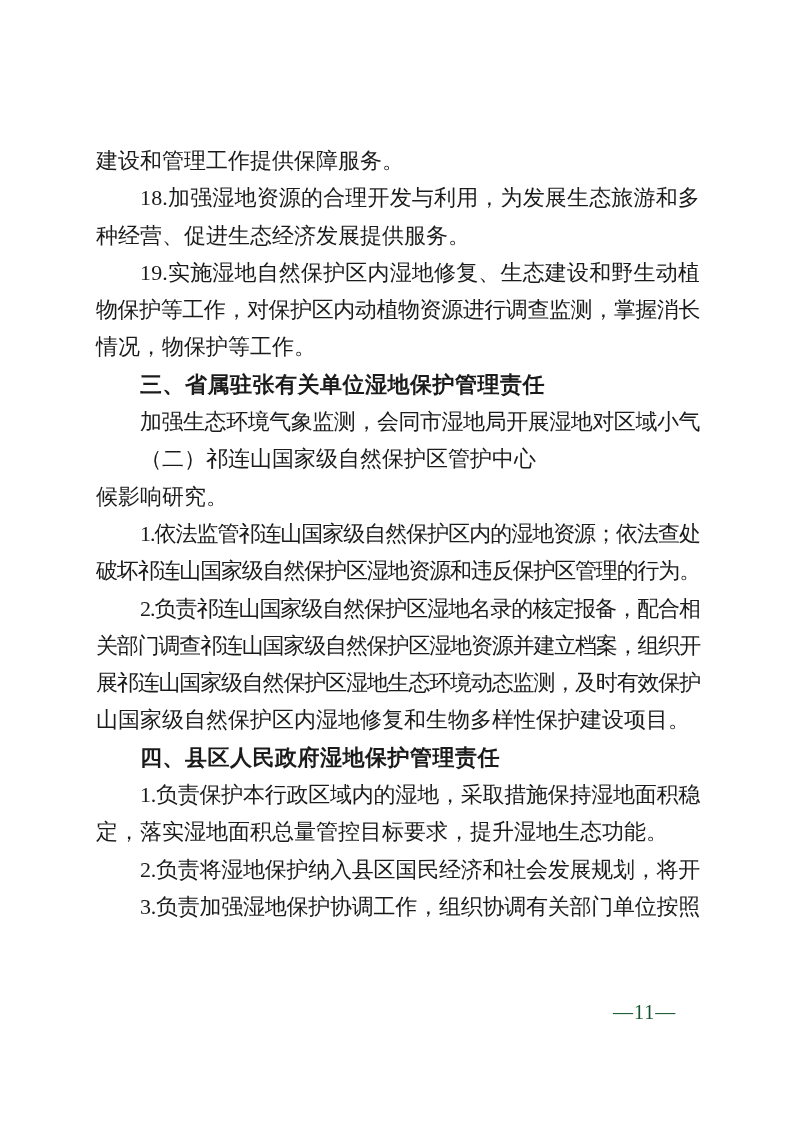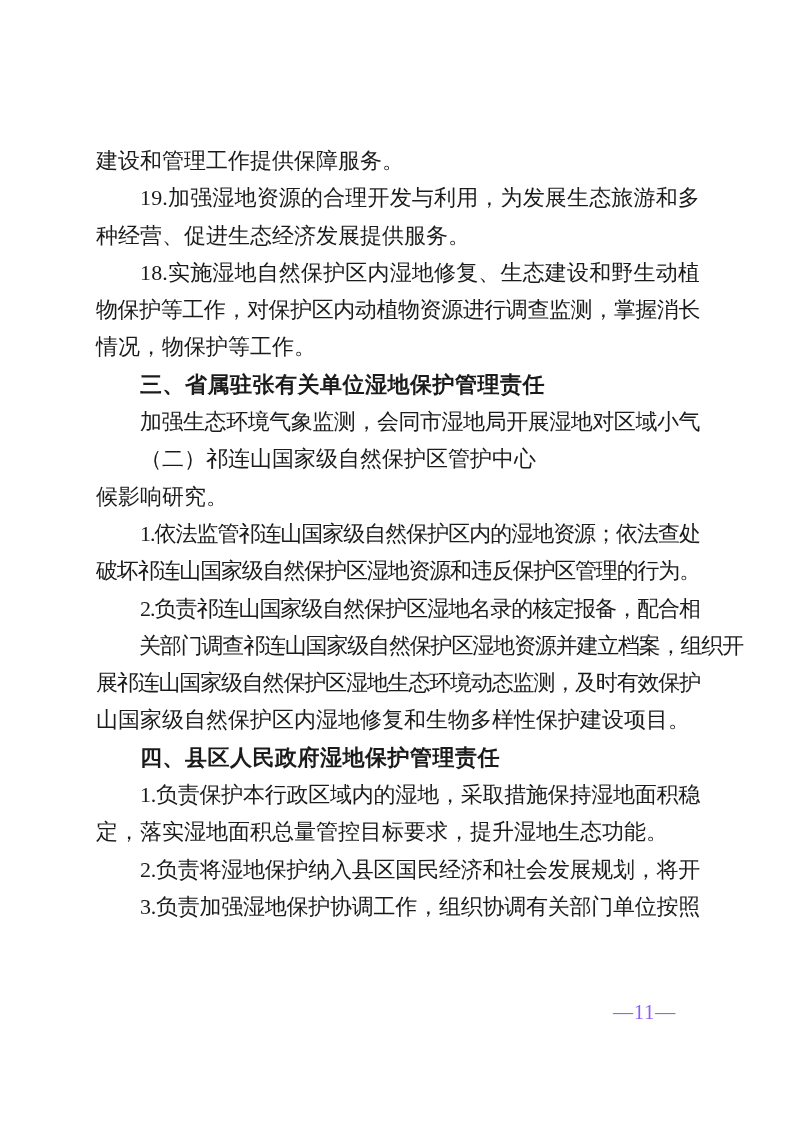--- a/index.html
+++ b/index.html
@@ -46,43 +46,43 @@
     font-family: "Liberation Serif", "DejaVu Serif", serif;
     font-weight: 400;
   }
   .page-number {
     position: absolute;
     left: 613px;
     top: 999px;
     font-size: 20px;
     line-height: 26px;
     font-family: "Liberation Serif", "DejaVu Serif", serif;
-    color: #8b5cf6;
+    color: #14532d;
     letter-spacing: 1px;
   }
 </style>
 </head>
 <body>
 
 <div class="page">
   <div class="text-block">
       <div class="line body"><span>建设和管理工作提供保障服务。</span></div>
-      <div class="line body indent full"><span style="letter-spacing: 0.166667px;">19.加强湿地资源的合理开发与利用，为发展生态旅游和多</span></div>
+      <div class="line body indent full"><span style="letter-spacing: 0.166667px;">18.加强湿地资源的合理开发与利用，为发展生态旅游和多</span></div>
       <div class="line body"><span>种经营、促进生态经济发展提供服务。</span></div>
-      <div class="line body indent full"><span style="letter-spacing: 0.166667px;">18.实施湿地自然保护区内湿地修复、生态建设和野生动植</span></div>
+      <div class="line body indent full"><span style="letter-spacing: 0.166667px;">19.实施湿地自然保护区内湿地修复、生态建设和野生动植</span></div>
       <div class="line body full"><span style="letter-spacing: -0.428571px;">物保护等工作，对保护区内动植物资源进行调查监测，掌握消长</span></div>
       <div class="line body"><span>情况，物保护等工作。</span></div>
       <div class="line heading indent"><span>三、省属驻张有关单位湿地保护管理责任</span></div>
       <div class="line body indent full"><span style="letter-spacing: -0.461538px;">加强生态环境气象监测，会同市湿地局开展湿地对区域小气</span></div>
       <div class="line kai indent"><span>（二）祁连山国家级自然保护区管护中心</span></div>
       <div class="line body"><span>候影响研究。</span></div>
       <div class="line body indent full"><span style="letter-spacing: -1.01786px;">1.依法监管祁连山国家级自然保护区内的湿地资源；依法查处</span></div>
       <div class="line body full"><span style="letter-spacing: -1.17241px; margin-top: 28px;">破坏祁连山国家级自然保护区湿地资源和违反保护区管理的行为。</span></div>
       <div class="line body indent full"><span style="letter-spacing: -1.01786px;">2.负责祁连山国家级自然保护区湿地名录的核定报备，配合相</span></div>
-      <div class="line body full"><span style="letter-spacing: -1.17241px; margin-left: 43px;">关部门调查祁连山国家级自然保护区湿地资源并建立档案，组织开</span></div>
+      <div class="line body full"><span style="letter-spacing: -1.17241px;">关部门调查祁连山国家级自然保护区湿地资源并建立档案，组织开</span></div>
       <div class="line body full"><span style="letter-spacing: -1.17241px;">展祁连山国家级自然保护区湿地生态环境动态监测，及时有效保护</span></div>
       <div class="line body"><span>山国家级自然保护区内湿地修复和生物多样性保护建设项目。</span></div>
       <div class="line heading indent"><span>四、县区人民政府湿地保护管理责任</span></div>
       <div class="line body indent full"><span style="letter-spacing: -0.240741px;">1.负责保护本行政区域内的湿地，采取措施保持湿地面积稳</span></div>
       <div class="line body"><span>定，落实湿地面积总量管控目标要求，提升湿地生态功能。</span></div>
       <div class="line body indent full"><span style="letter-spacing: -0.240741px;">2.负责将湿地保护纳入县区国民经济和社会发展规划，将开</span></div>
       <div class="line body indent full"><span style="letter-spacing: -0.240741px;">3.负责加强湿地保护协调工作，组织协调有关部门单位按照</span></div>
     </div>
   <div class="page-number">—11—</div>
 </div>

